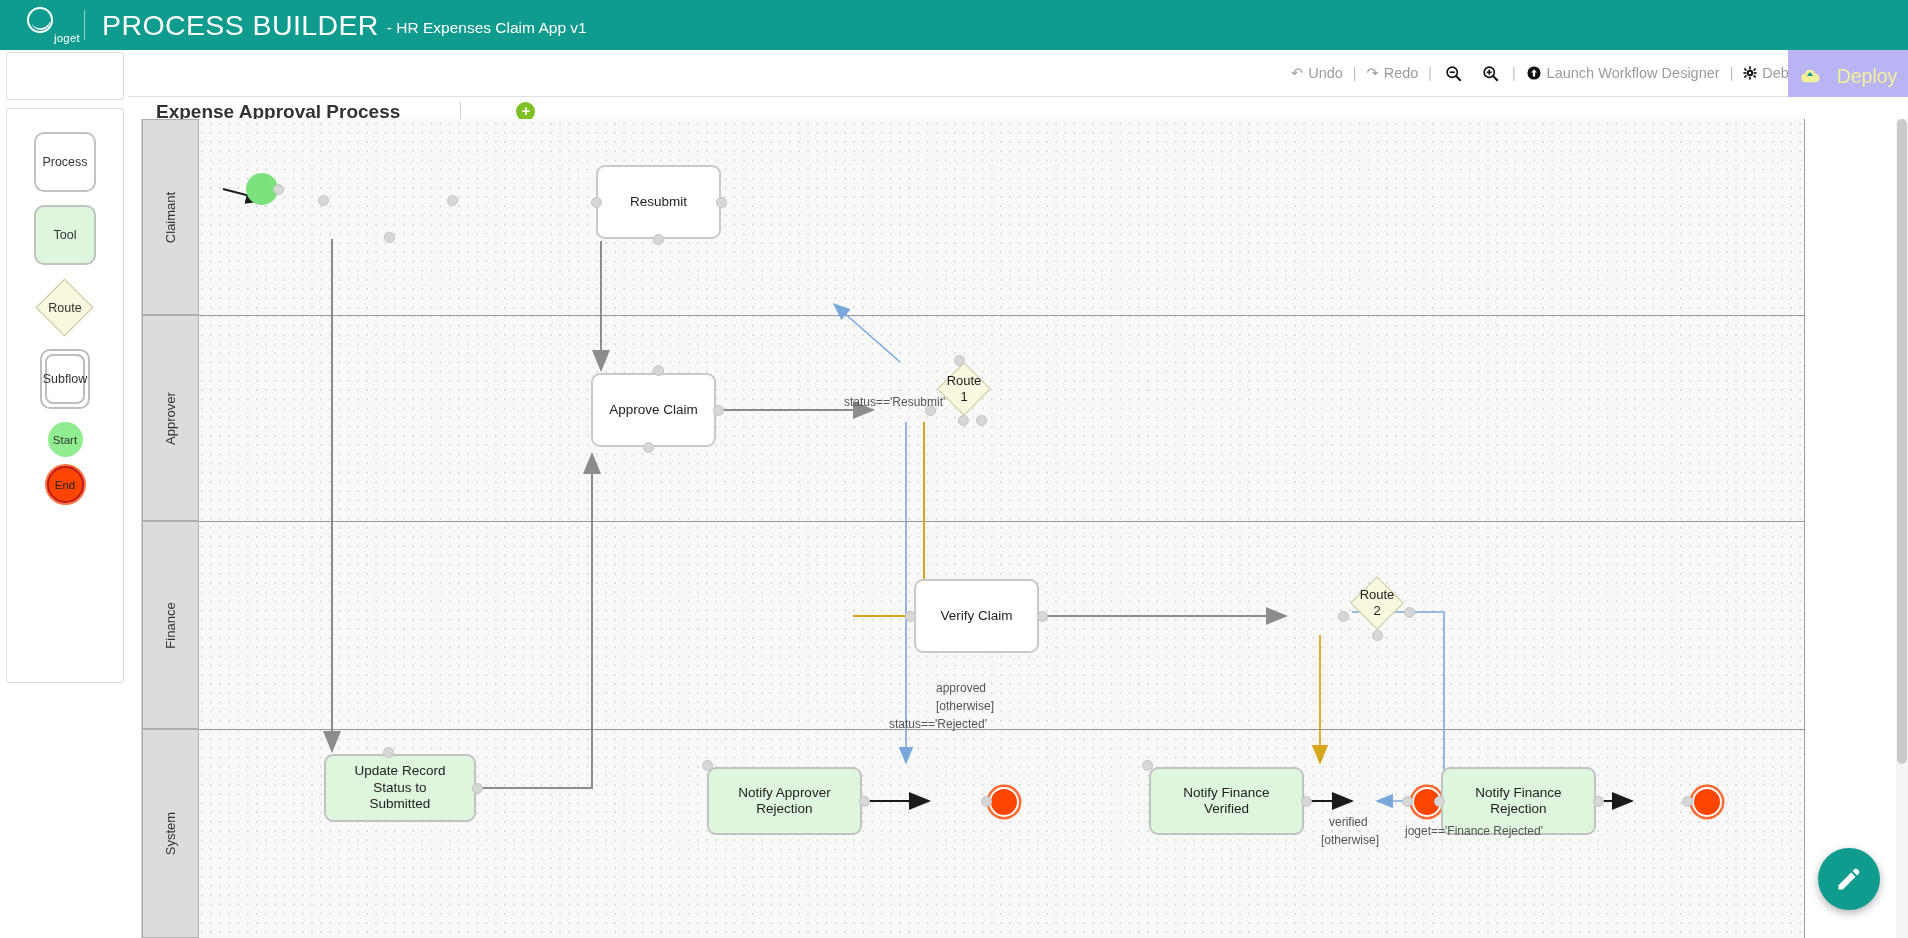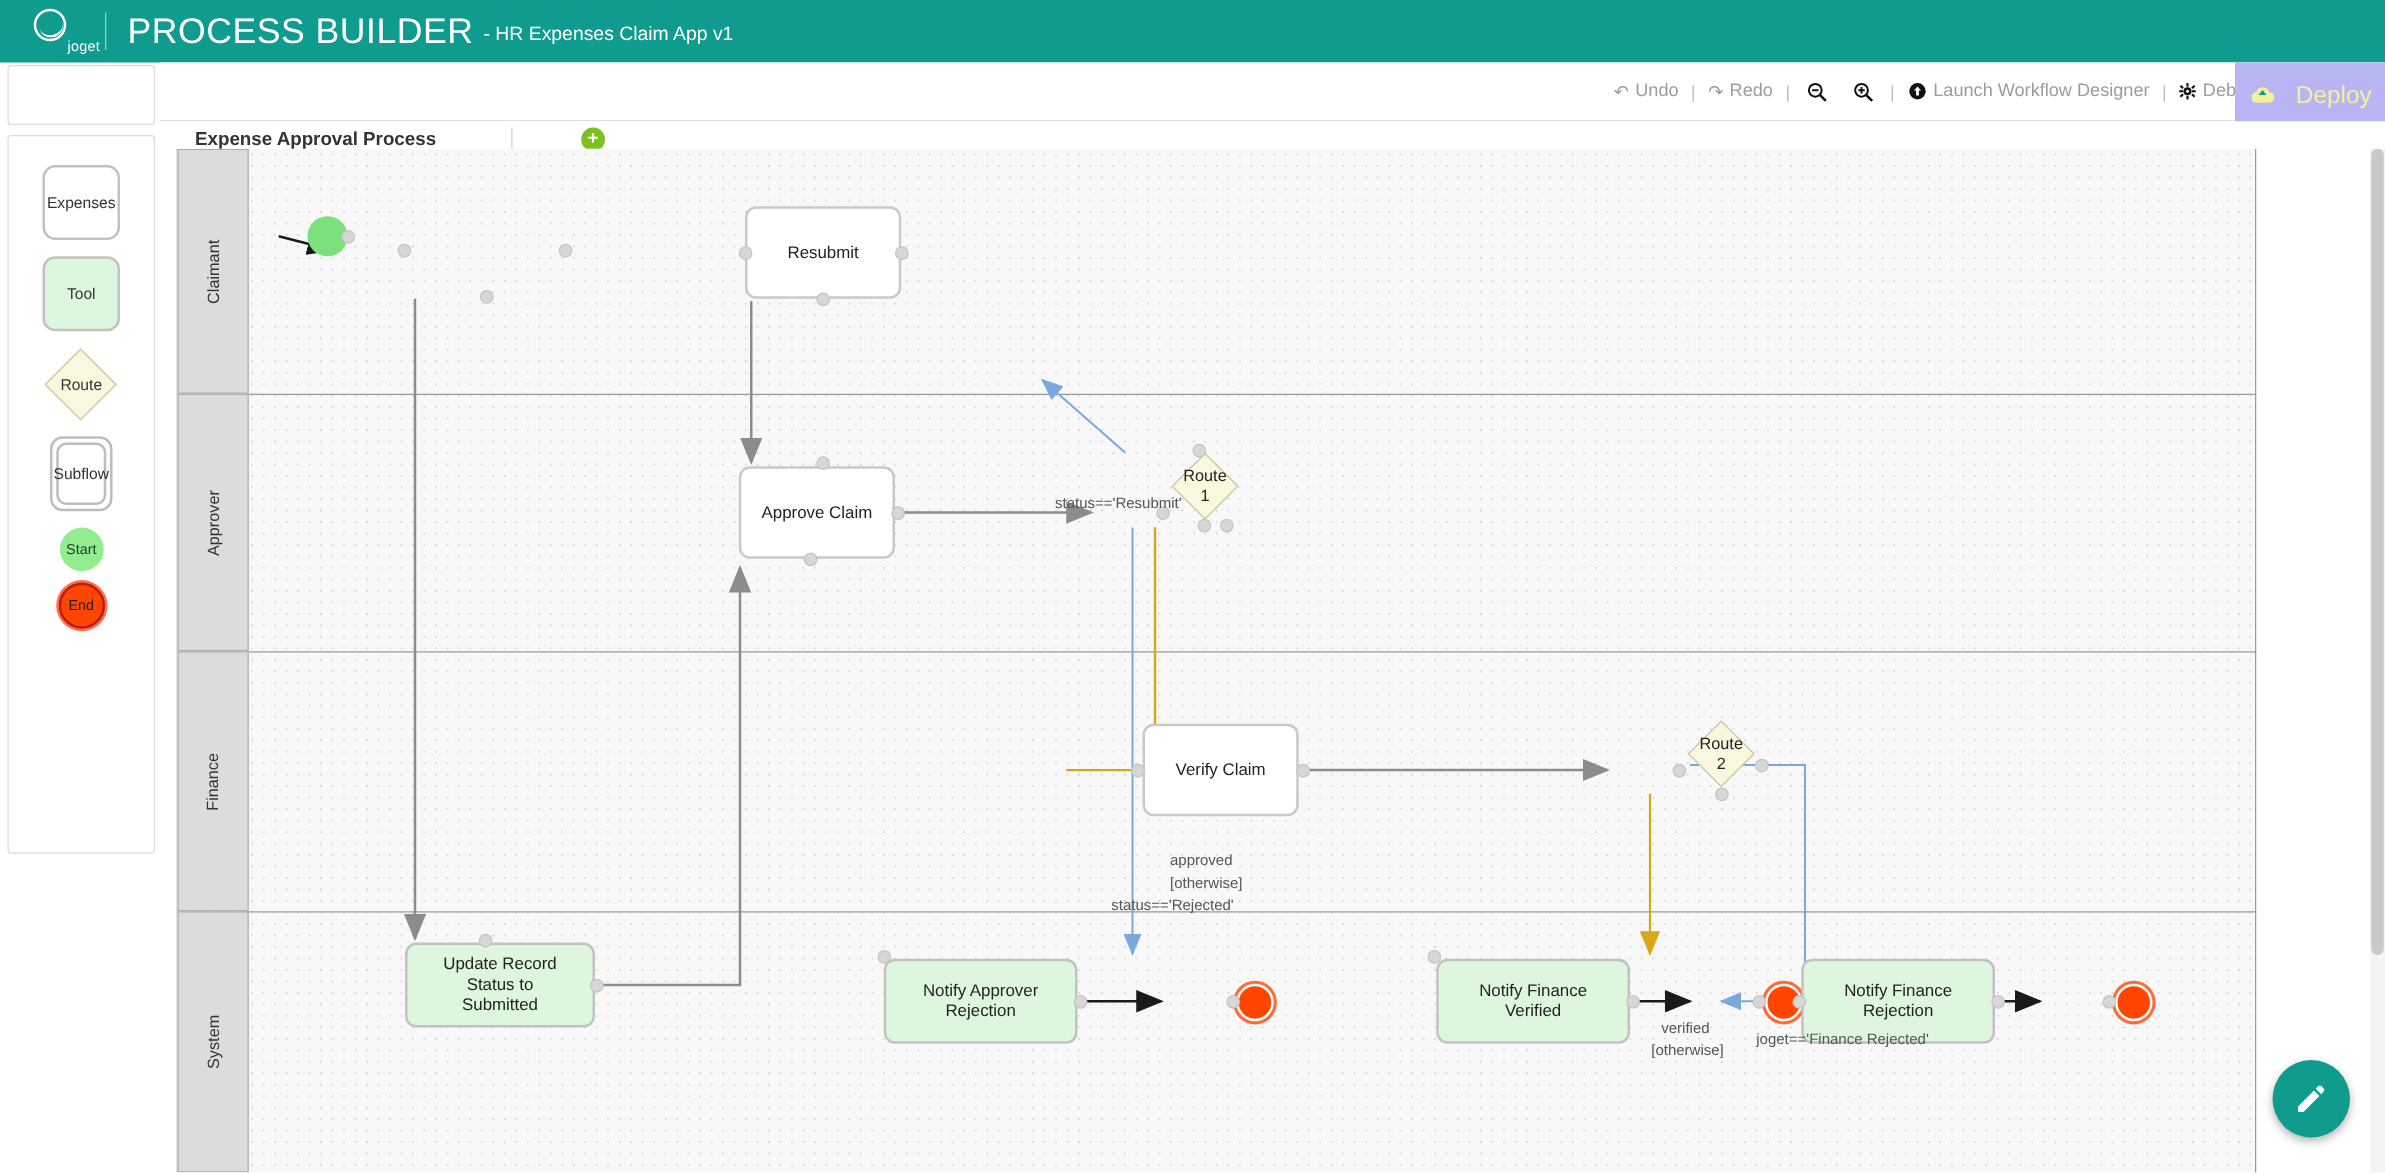--- a/index.html
+++ b/index.html
@@ -121,21 +121,21 @@
     justify-content: center; gap: 16px;
     color: #f2f09a; font-size: 19.5px;
   }
 
   
   .tabbar {
     position: absolute; left: 128px; top: 97px; width: 1780px; height: 29px;
     background: #fff; display: flex; align-items: center;
   }
   .tab-name {
-    font-size: 15px; font-weight: bold; color: #333; margin-left: 28px;
+    font-size: 19px; font-weight: bold; color: #333; margin-left: 28px;
   }
   .tab-sep { width: 1px; height: 19px; background: #d2d2d2; margin-left: 60px; }
   .tab-add {
     width: 19px; height: 19px; border-radius: 50%; background: #7cc024;
     margin-left: 55px; color: #fff; font-size: 15px; line-height: 17px;
     text-align: center; font-weight: bold;
   }
 
   
   .canvas-wrap {
@@ -229,21 +229,21 @@
     </div>
     <div class="brand-sep"></div>
     <div class="app-title">PROCESS BUILDER</div>
     <div class="app-subtitle">- HR Expenses Claim App v1</div>
   </div>
 
   <div class="palette-top"></div>
 
   <div class="palette">
     <div class="pal-activity">
-      <span>Expenses</span>
+      <span>Process</span>
     </div>
     <div class="pal-tool">
       <span>Tool</span>
     </div>
     <div class="pal-route">
       <div class="dia"></div>
       <span>Route</span>
     </div>
     <div class="pal-subflow">
       <div class="inner">Subflow</div>

